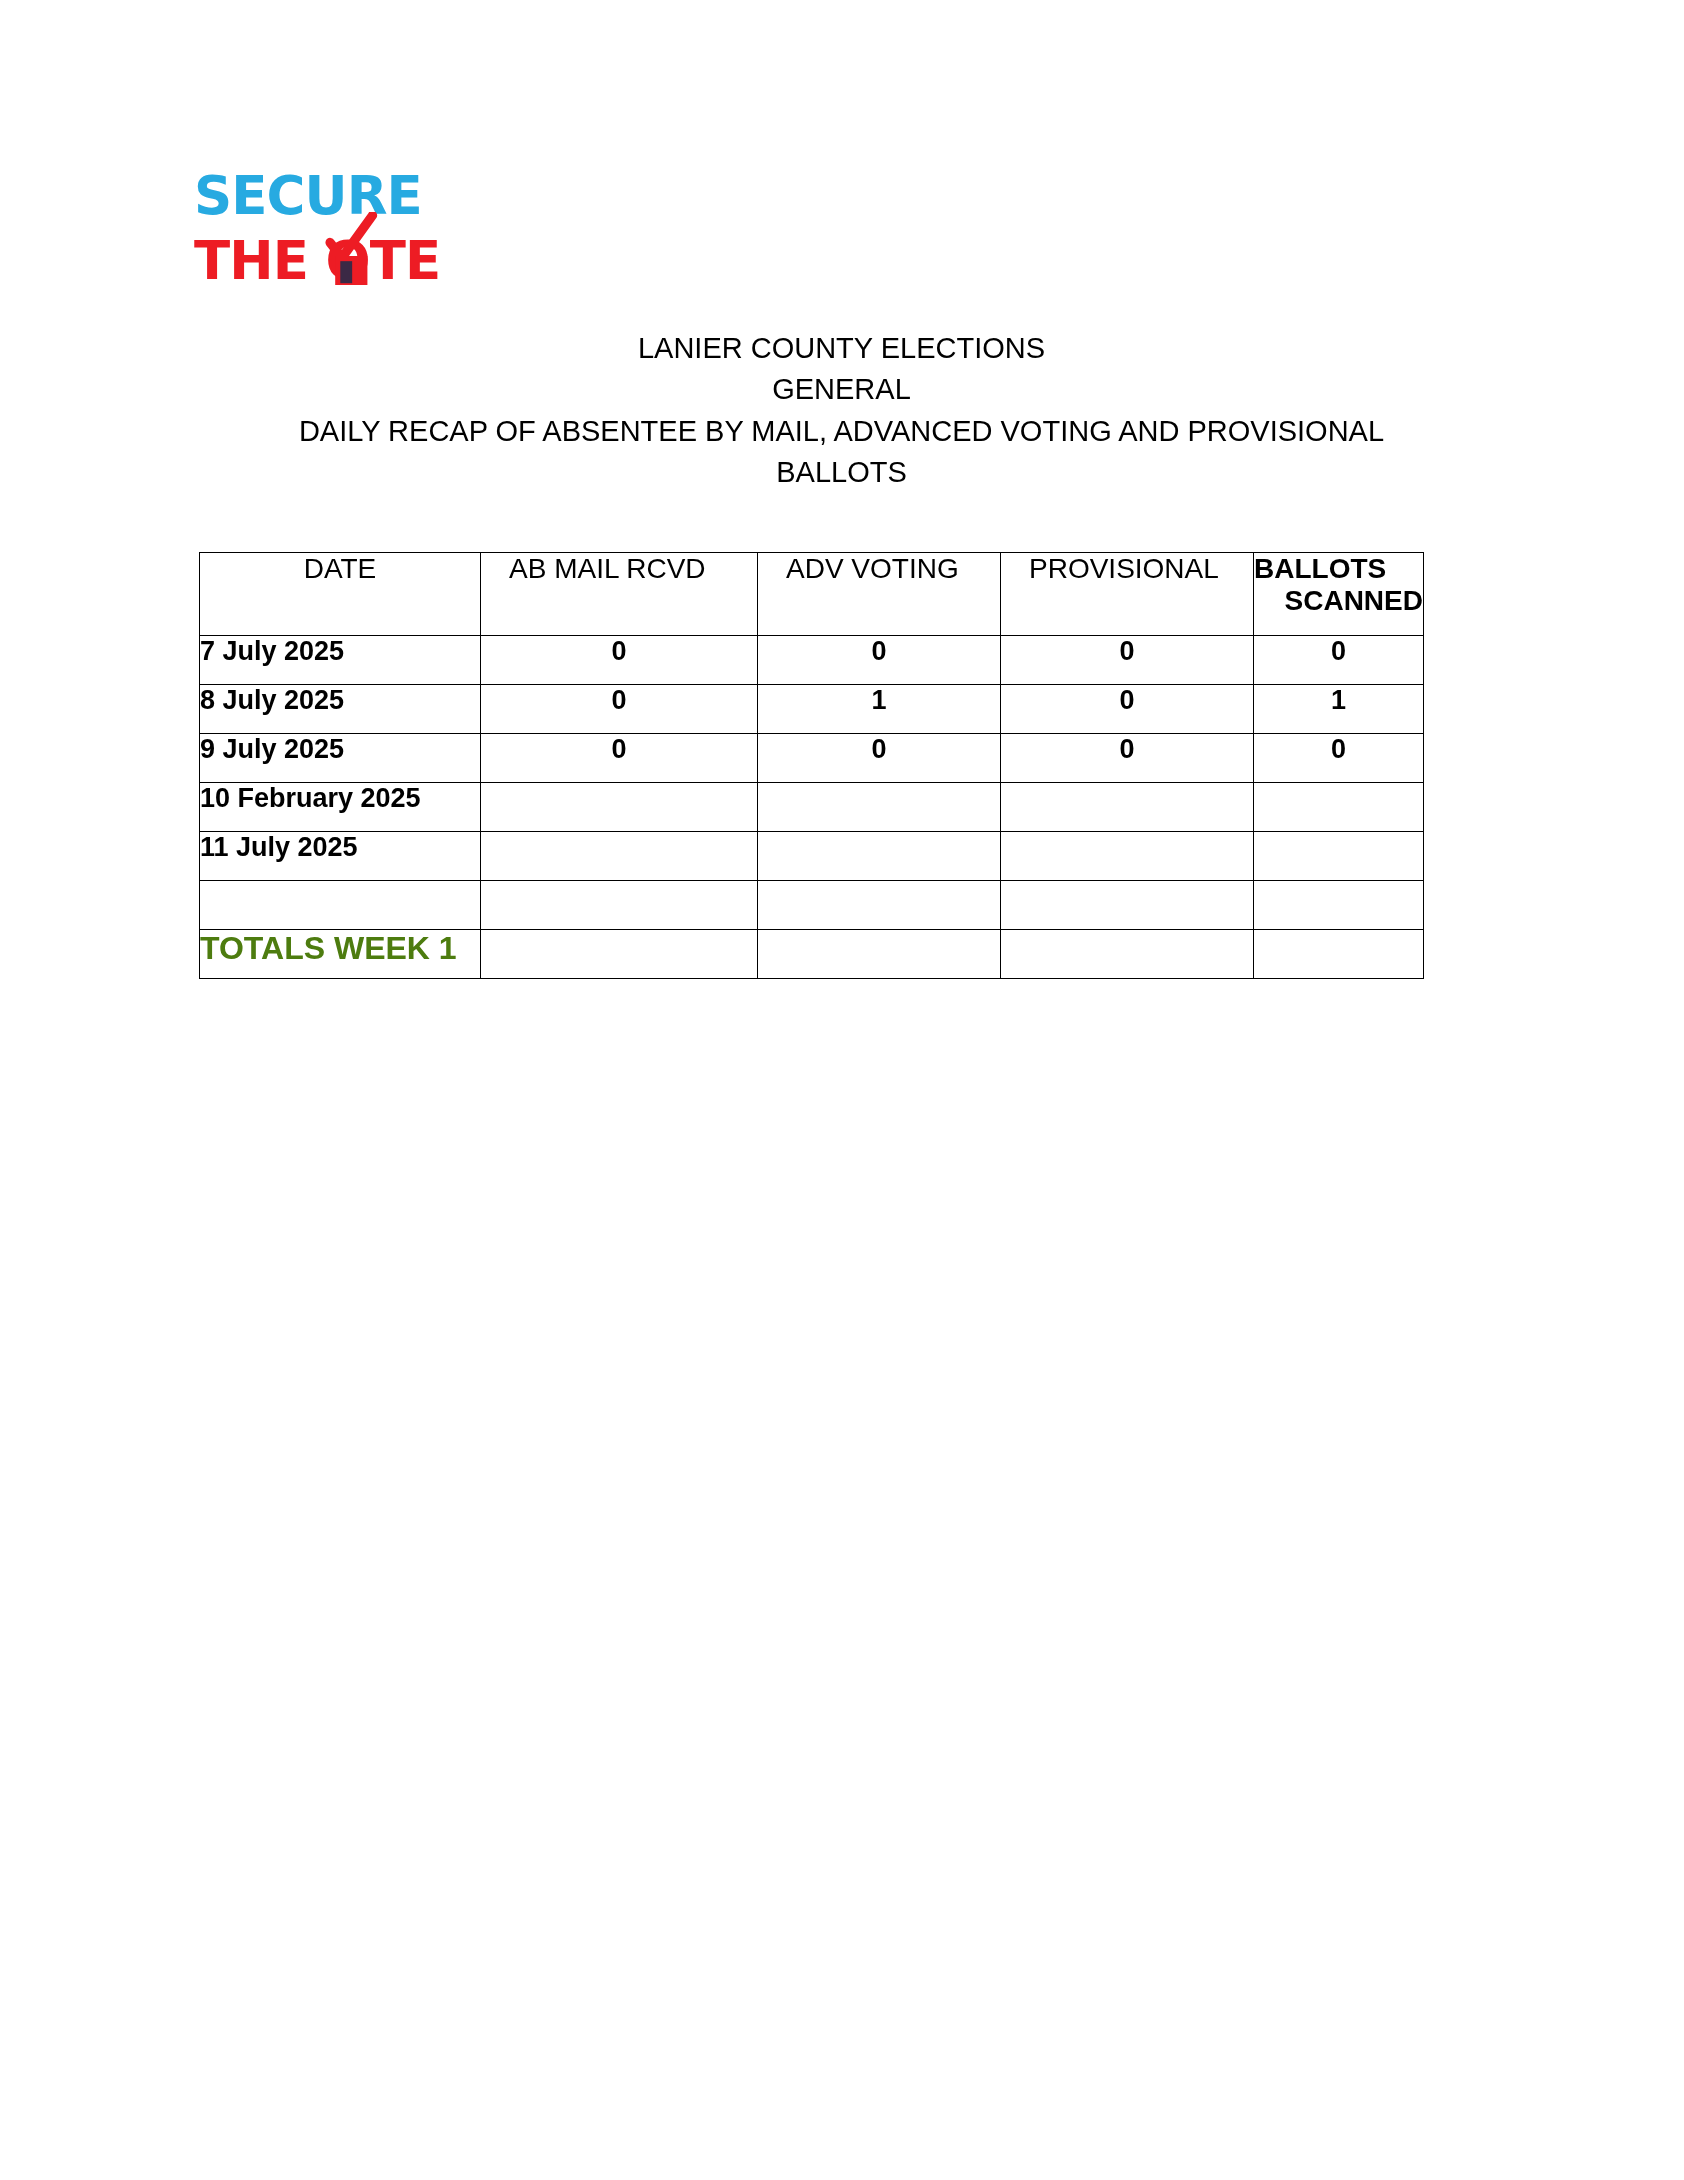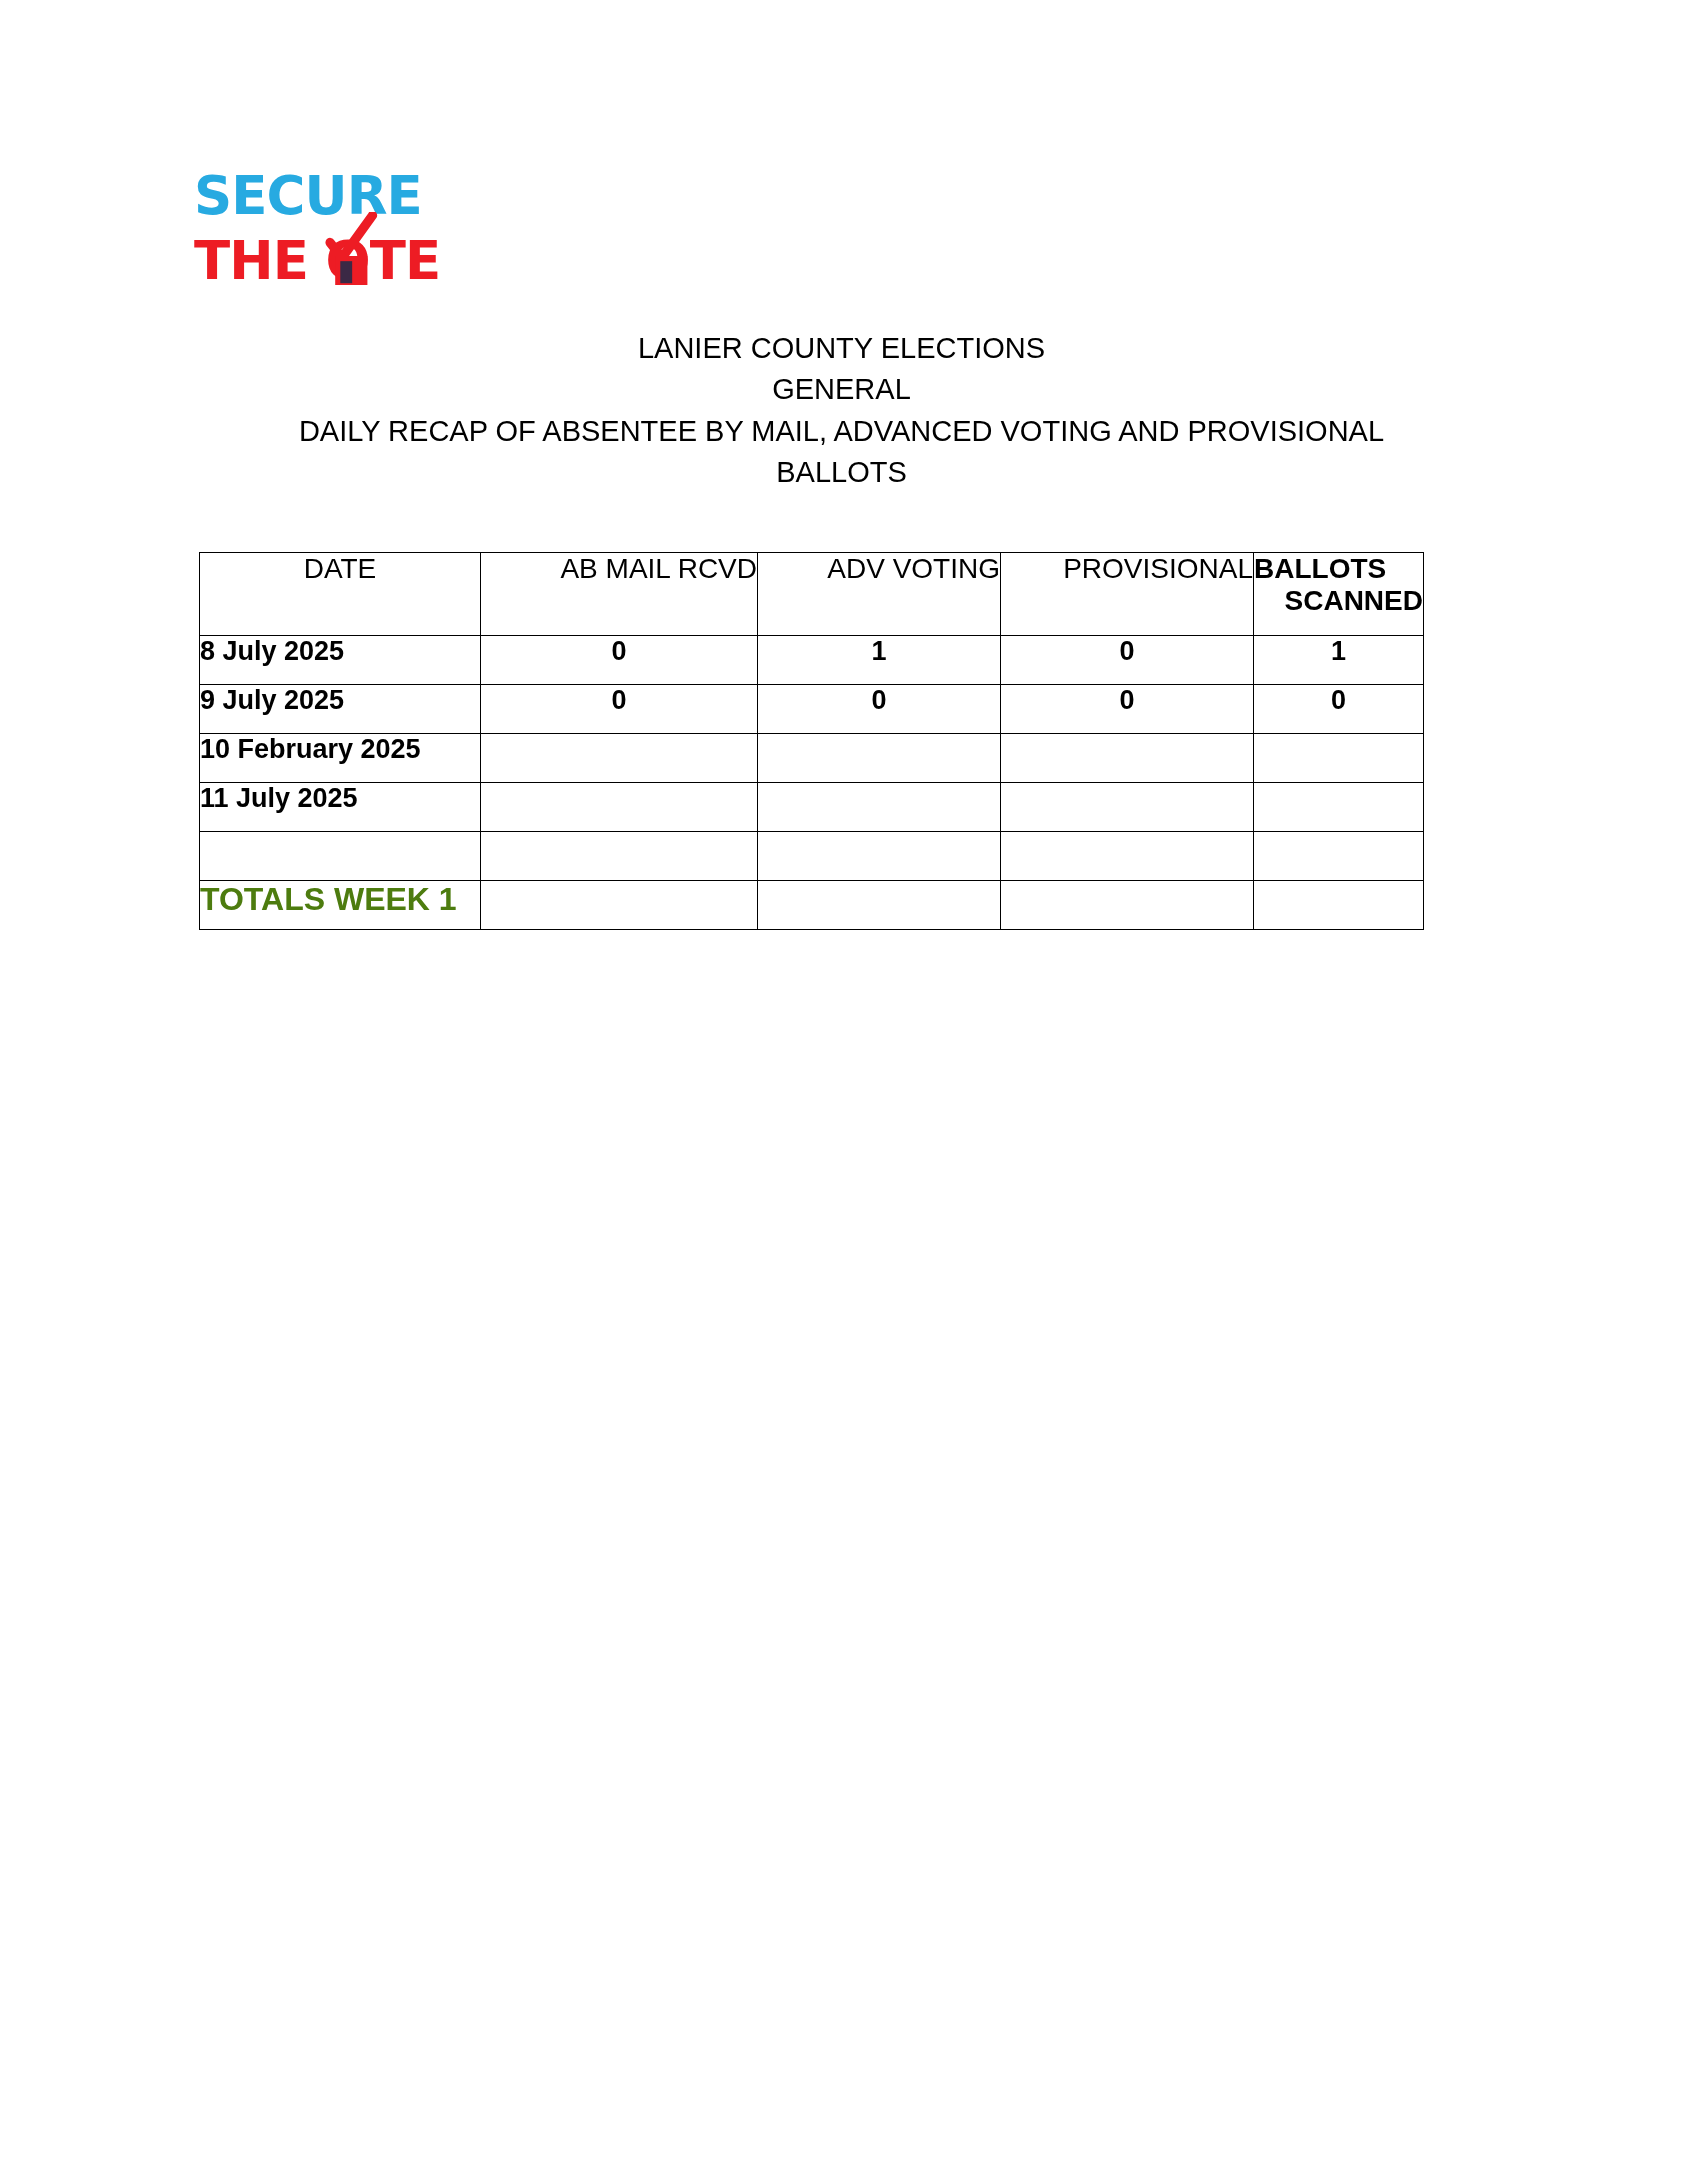--- a/index.html
+++ b/index.html
@@ -94,21 +94,21 @@
   .col-prov    { width: 253px; }
   .col-scan    { width: 170px; }
 
   .hdr-cell {
     font-weight: normal;
     font-size: 28px;
     padding: 6.8px 8.5px 8.5px 10.2px;
     height: 83px;
     box-sizing: border-box;
   }
-  .hdr-cell.center { text-align: right; }
+  .hdr-cell.center { text-align: left; padding-left: 28px; }
   .hdr-scan {
     font-weight: bold;
     font-size: 28px;
     padding: 6.8px 8.5px 8.5px 10.2px;
     height: 83px;
     box-sizing: border-box;
     text-align: left;
   }
   .hdr-scan .l2 { display: block; text-align: right; }
 
@@ -184,20 +184,27 @@
           <th class="hdr-cell center">ADV VOTING</th>
           <th class="hdr-cell center">PROVISIONAL</th>
           <th class="hdr-scan">
             <span>BALLOTS</span>
             <span class="l2">SCANNED</span>
           </th>
         </tr>
       </thead>
       <tbody>
         <tr>
+          <td class="date-cell">7 July 2025</td>
+          <td class="num-cell">0</td>
+          <td class="num-cell">0</td>
+          <td class="num-cell">0</td>
+          <td class="num-cell">0</td>
+        </tr>
+        <tr>
           <td class="date-cell">8 July 2025</td>
           <td class="num-cell">0</td>
           <td class="num-cell">1</td>
           <td class="num-cell">0</td>
           <td class="num-cell">1</td>
         </tr>
         <tr>
           <td class="date-cell">9 July 2025</td>
           <td class="num-cell">0</td>
           <td class="num-cell">0</td>

